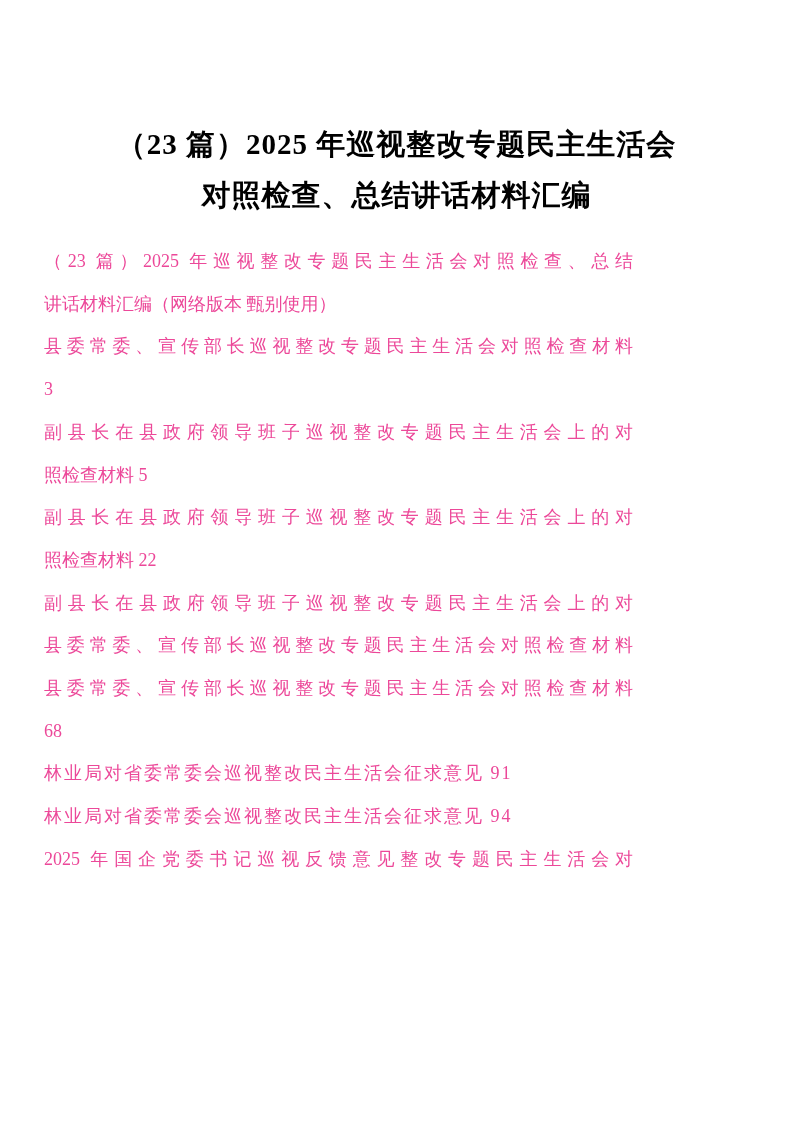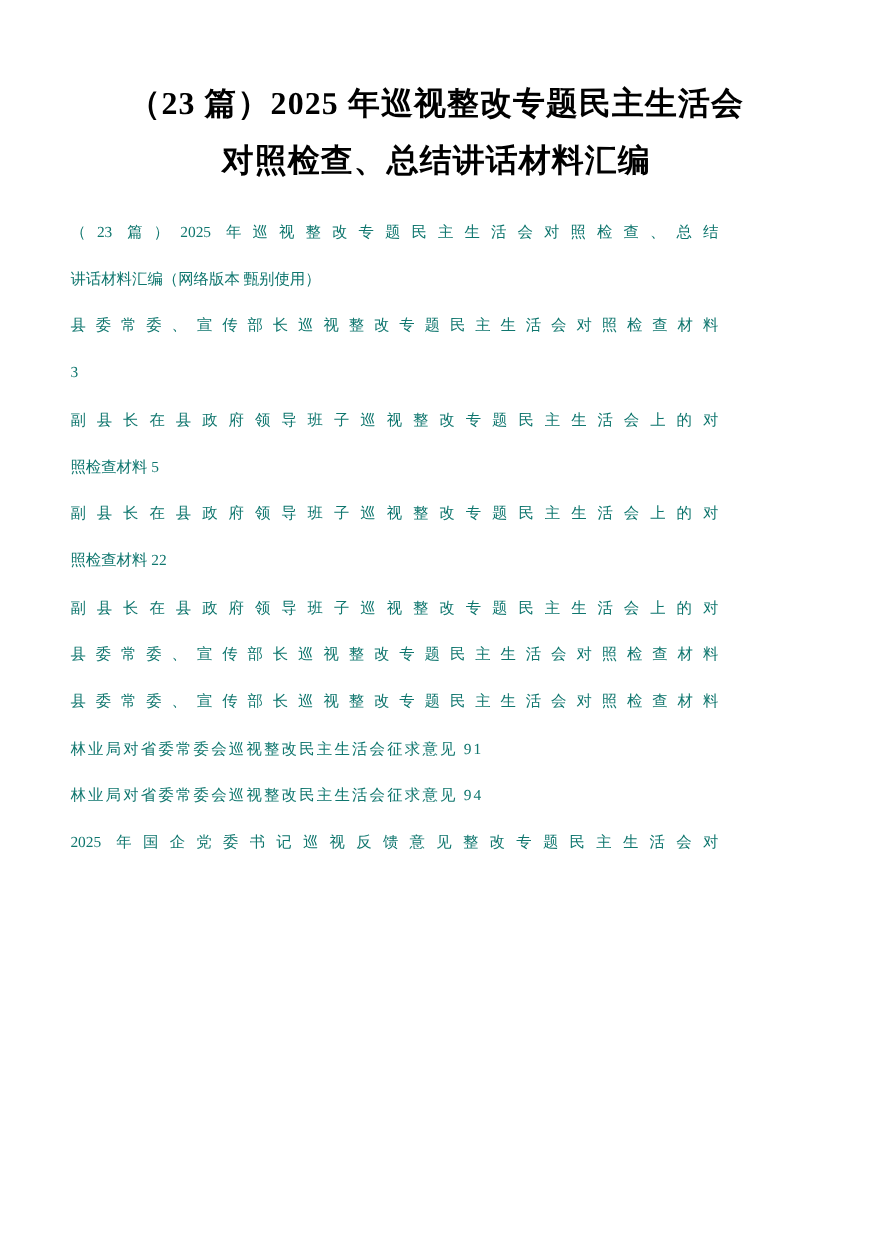--- a/index.html
+++ b/index.html
@@ -10,34 +10,34 @@
   .page {
     position: relative;
     width: 793px;
     height: 1122px;
     margin: 0 auto;
     background: #ffffff;
     overflow: hidden;
     font-family: "Liberation Serif", "DejaVu Serif", serif;
   }
   .doc-title {
-    padding-top: 70px;
+    padding-top: 119px;
     text-align: center;
     font-size: 29px;
     line-height: 51px;
     font-weight: 700;
     color: #000000;
     letter-spacing: 1px;
   }
   .doc-body {
     width: 589px;
-    margin: 19px 102px 0 64px;
-    font-size: 14px;
+    margin: 19px 102px 0 44px;
+    font-size: 18px;
     line-height: 42.7px;
-    color: #0f766e;
+    color: #ec4899;
     text-align: left;
   }
   .line {
     width: 589px;
     overflow: hidden;
     white-space: nowrap;
   }
   
   .line.fill {
     white-space: normal;
@@ -65,18 +65,19 @@
     <div class="line">讲话材料汇编（网络版本 甄别使用）</div>
     <div class="line fill">县委常委、宣传部长巡视整改专题民主生活会对照检查材料</div>
     <div class="line">3</div>
     <div class="line fill">副县长在县政府领导班子巡视整改专题民主生活会上的对</div>
     <div class="line">照检查材料 5</div>
     <div class="line fill">副县长在县政府领导班子巡视整改专题民主生活会上的对</div>
     <div class="line">照检查材料 22</div>
     <div class="line fill">副县长在县政府领导班子巡视整改专题民主生活会上的对</div>
     <div class="line fill">县委常委、宣传部长巡视整改专题民主生活会对照检查材料</div>
     <div class="line fill">县委常委、宣传部长巡视整改专题民主生活会对照检查材料</div>
+    <div class="line">68</div>
     <div class="line sp">林业局对省委常委会巡视整改民主生活会征求意见 91</div>
     <div class="line sp">林业局对省委常委会巡视整改民主生活会征求意见 94</div>
     <div class="line fill">2025 年国企党委书记巡视反馈意见整改专题民主生活会对</div>
   </div>
 
 </div>
 
 </body></html>

